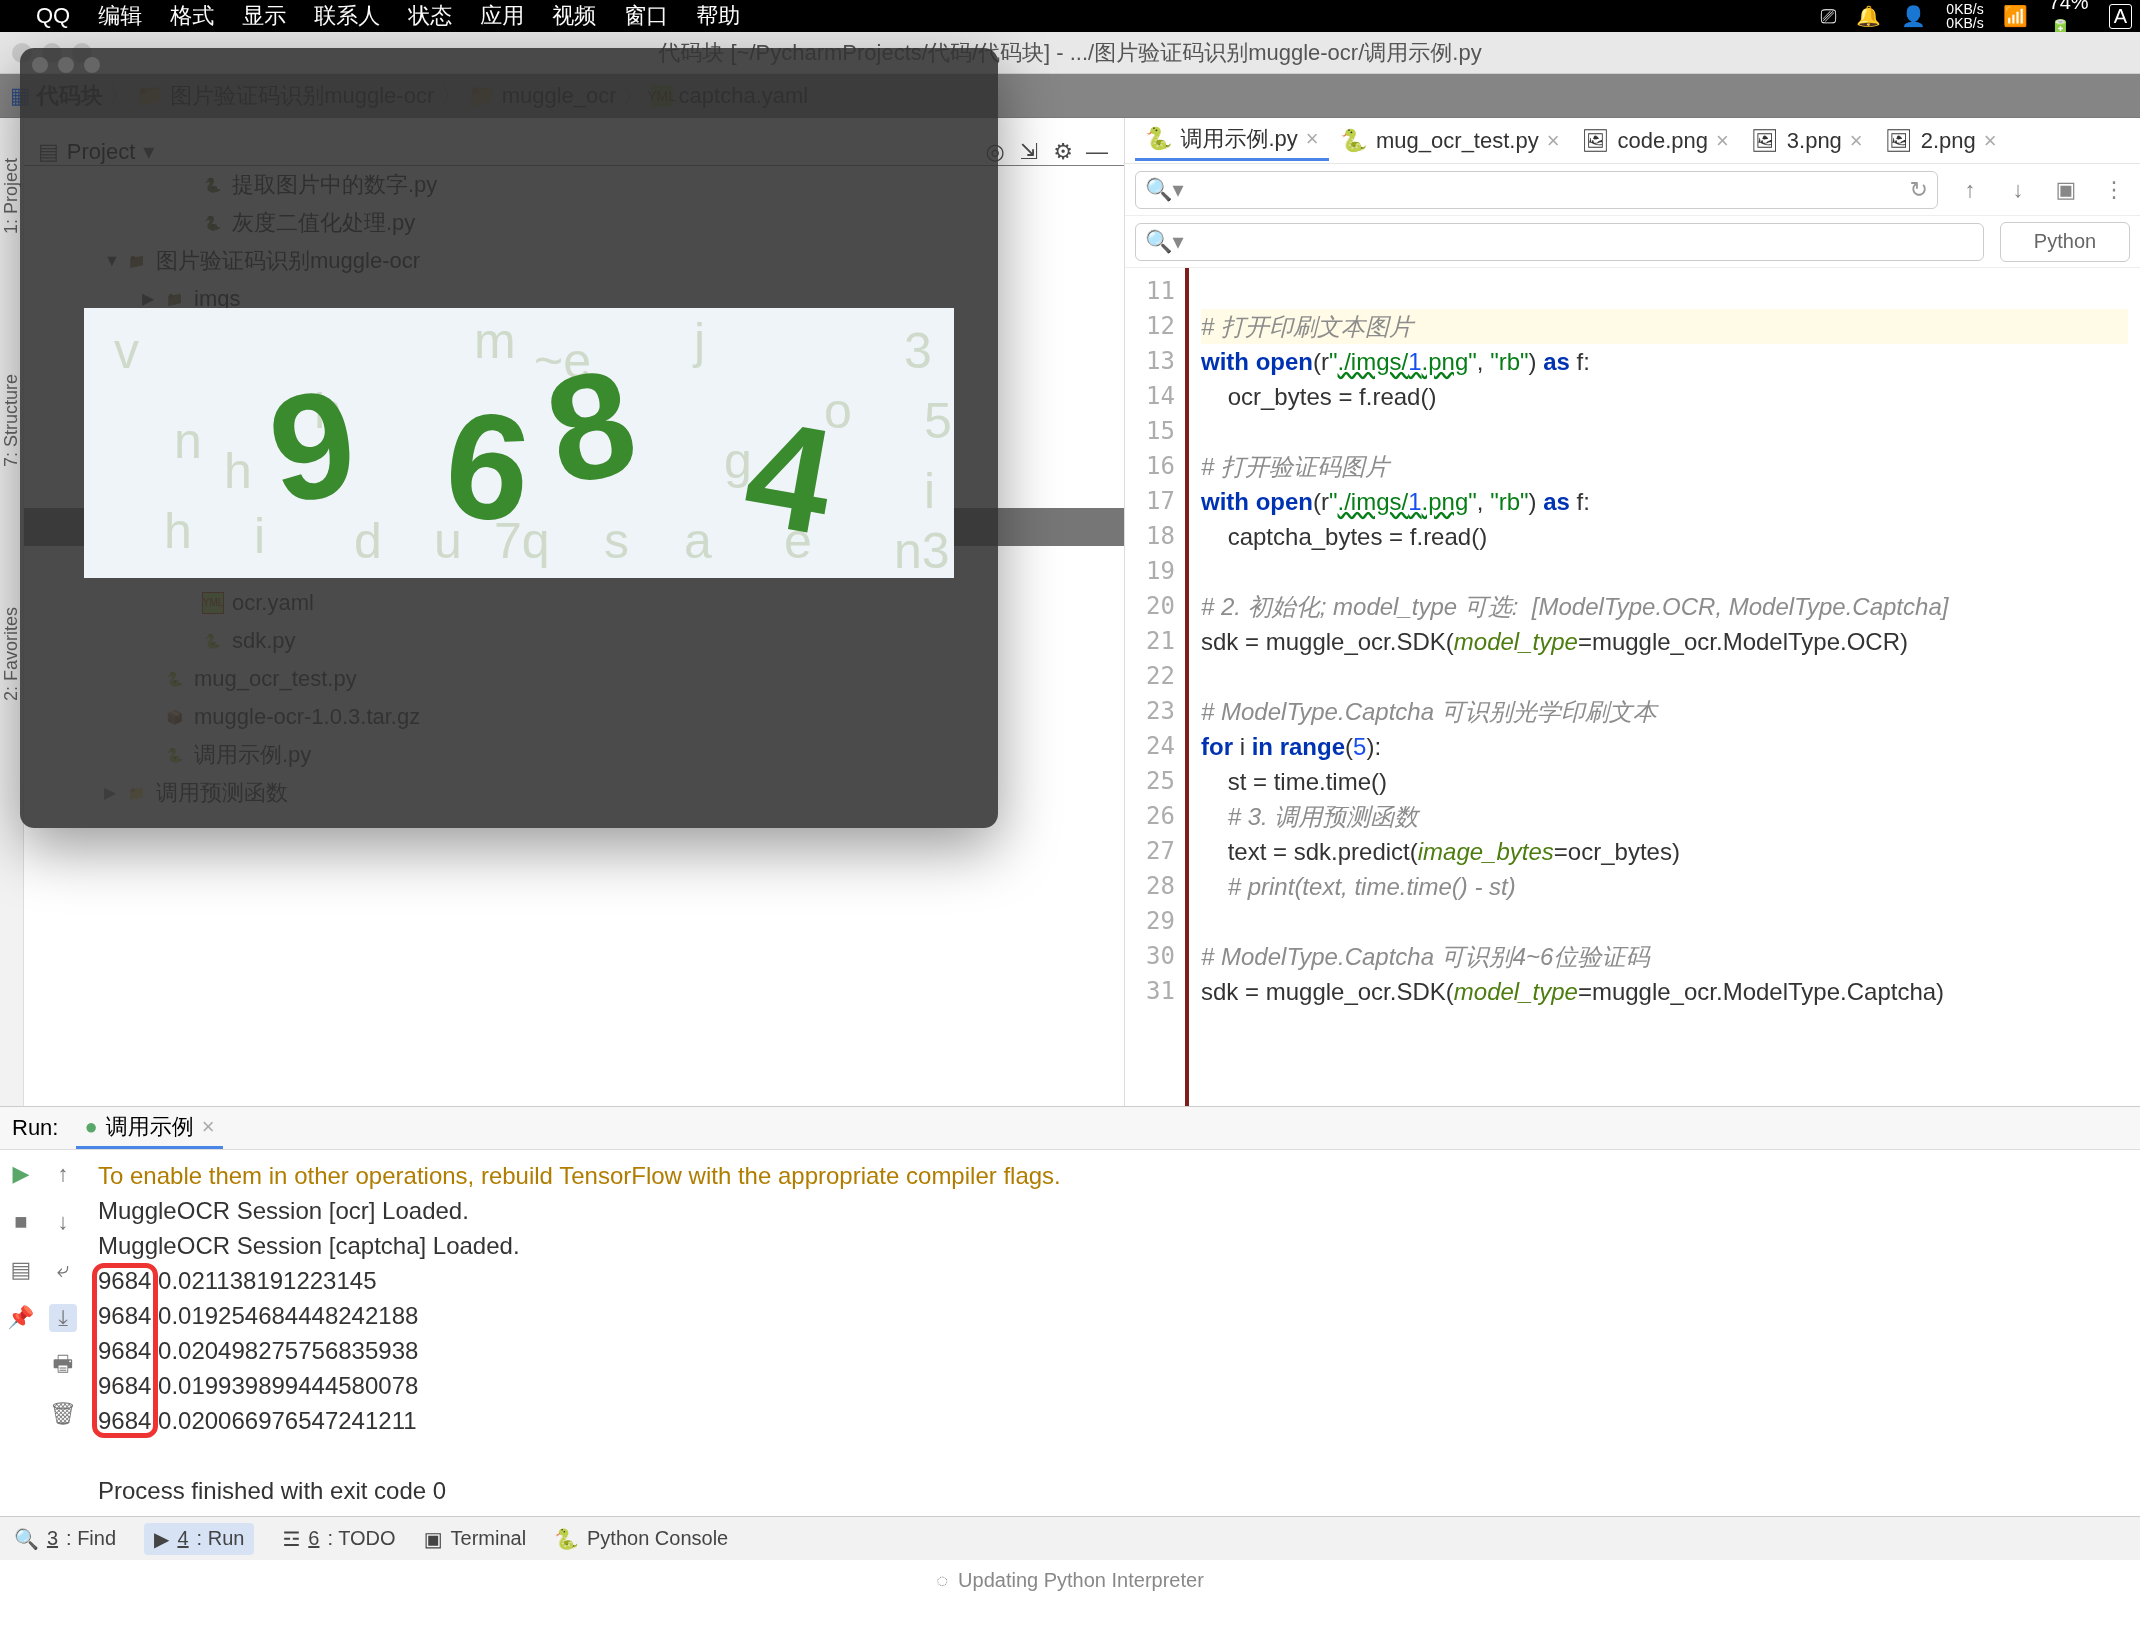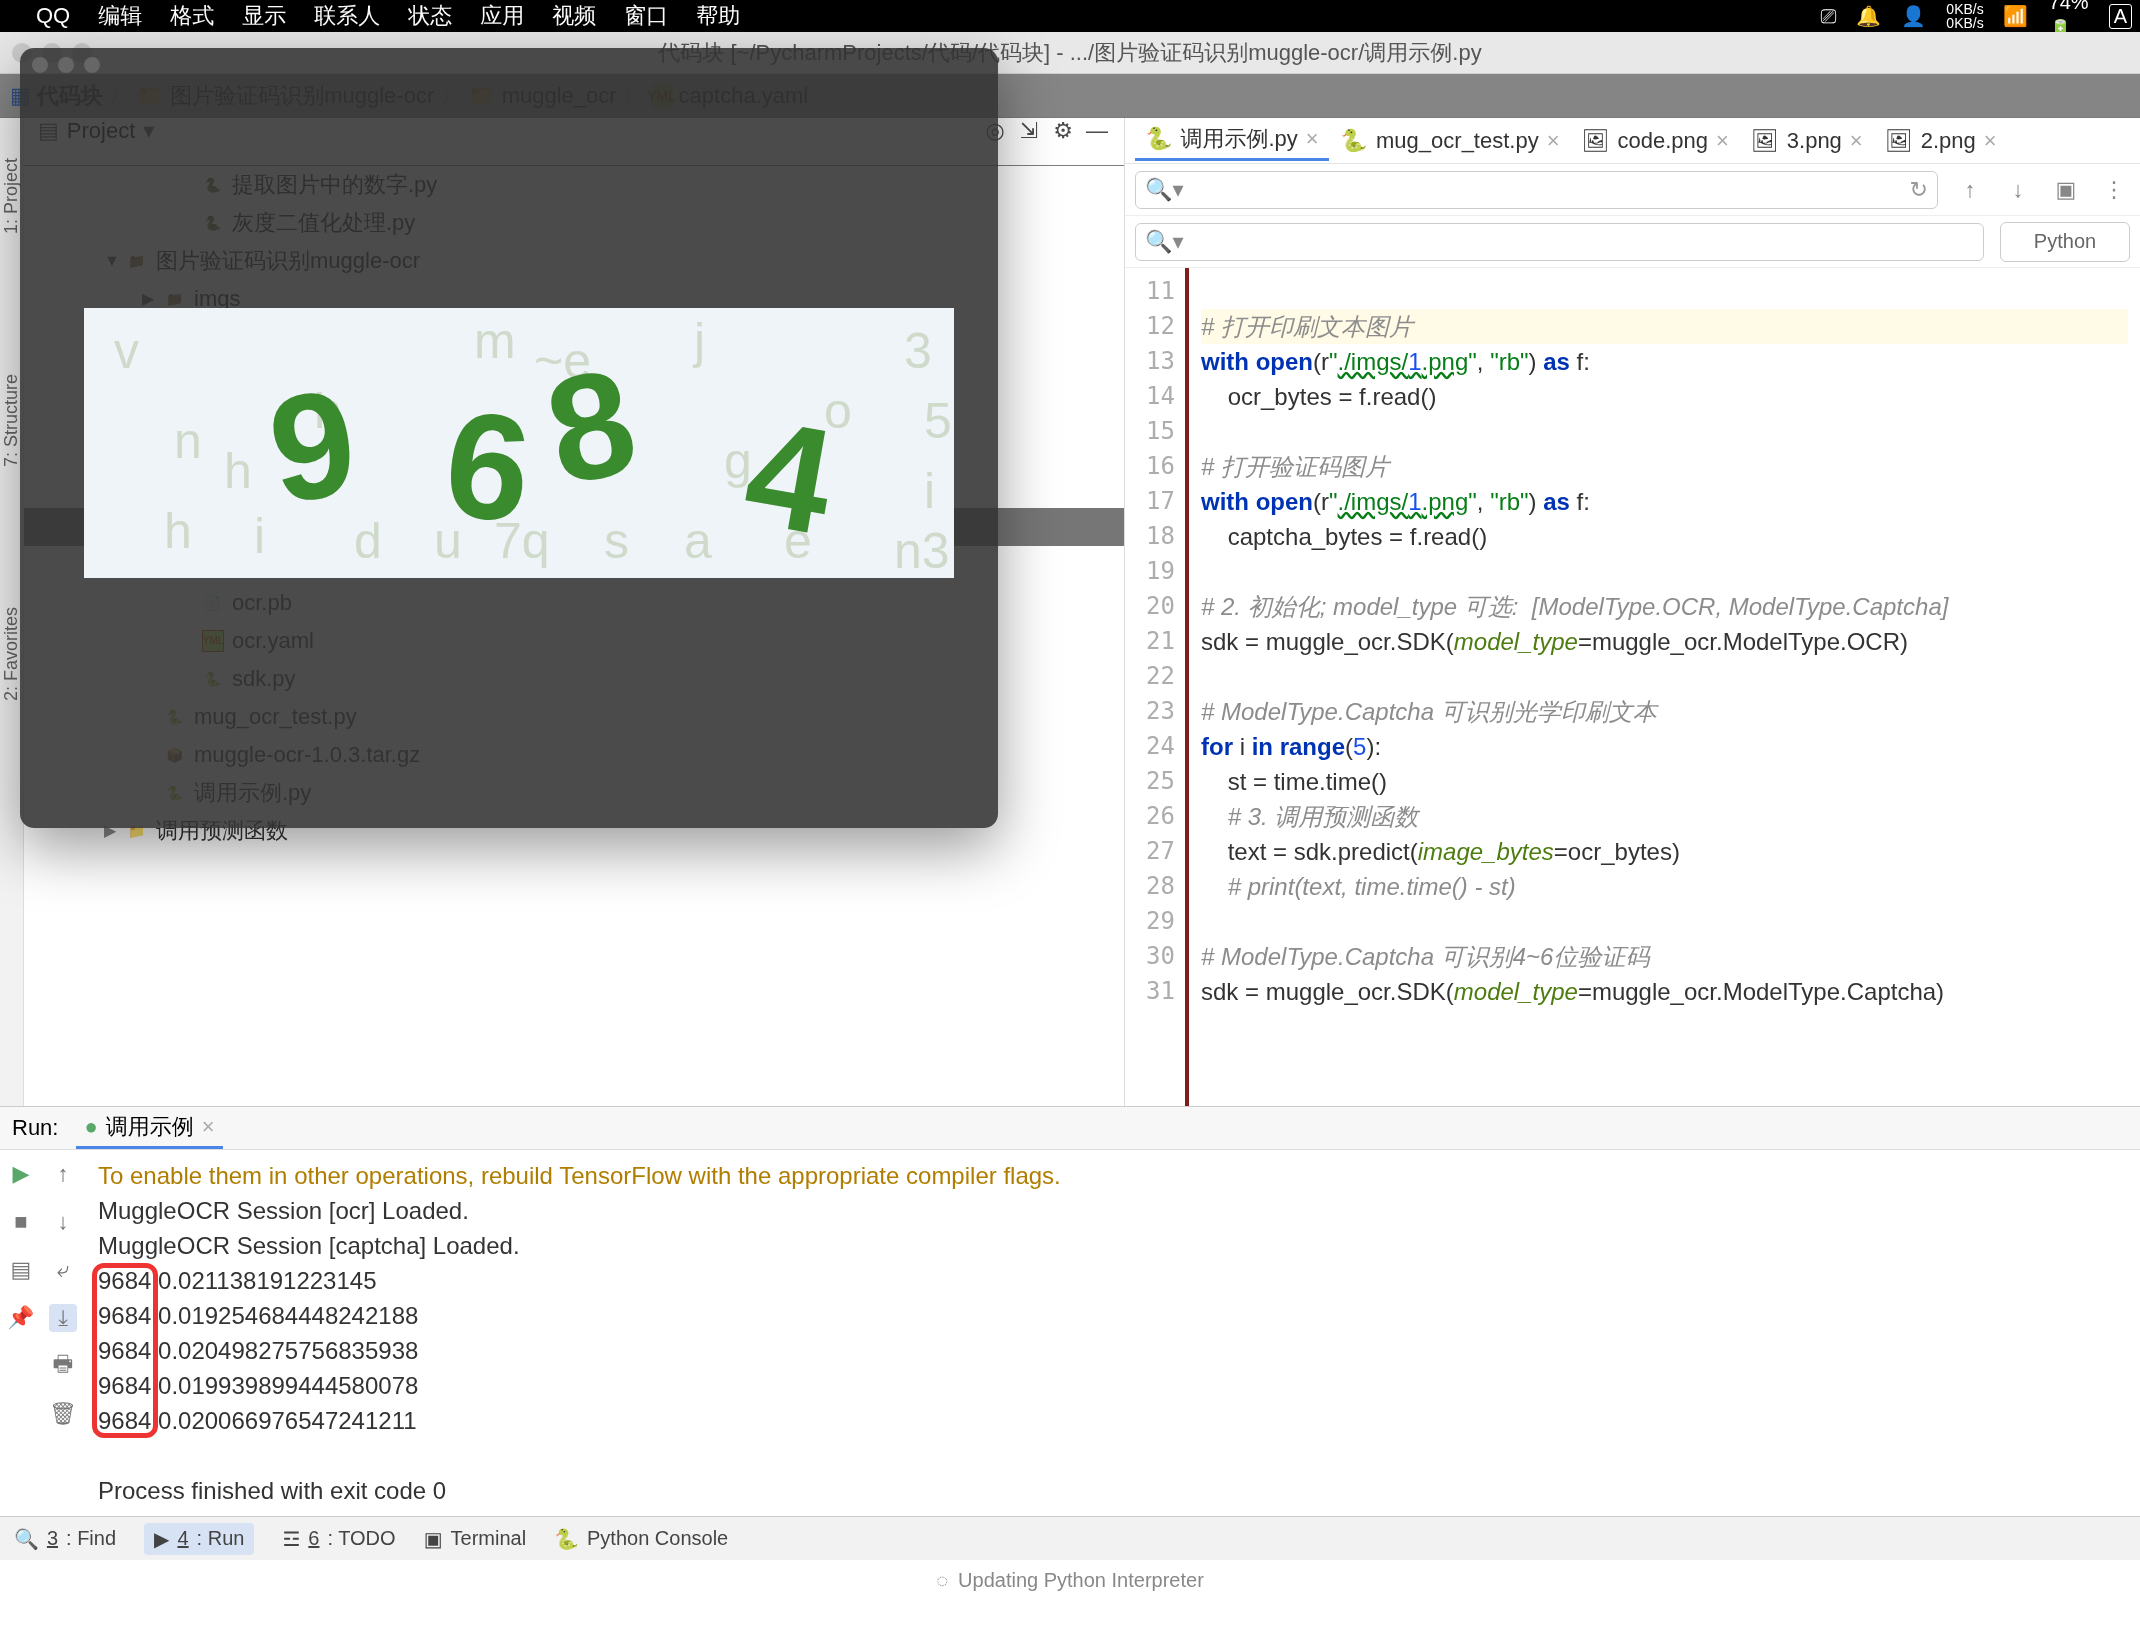--- a/index.html
+++ b/index.html
@@ -24,21 +24,21 @@
 .breadcrumb .sep { color:#aaa; }
 
 
 .split { display:flex; height: 988px; }
 
 
 .left-edge { width: 24px; background:#f2f2f2; border-right:1px solid #ddd; display:flex; flex-direction:column; align-items:center; padding-top:40px; gap:140px;}
 .left-edge span { writing-mode: vertical-rl; transform: rotate(180deg); font-size:18px; color:#666; }
 
 .project-panel { width: 1100px; background:#fff; position:relative; }
-.project-header { height:48px; display:flex; align-items:flex-start; padding:0 14px; border-bottom:1px solid #e5e5e5; gap:8px;}
+.project-header { height:48px; display:flex; align-items:flex-end; padding:0 14px; border-bottom:1px solid #e5e5e5; gap:8px;}
 .project-header .title { font-size:22px; }
 .project-header .spacer { flex:1; }
 .project-header .hicon { width:26px; height:26px; color:#888; display:flex; align-items:center; justify-content:center; }
 
 .tree { font-size:22px; color:#333; padding: 0 0 10px 0; line-height: 1.75; }
 .tree .node { display:flex; align-items:center; padding-left: 50px; height:38px; gap:8px; white-space:nowrap; }
 .tree .node.d1 { padding-left: 80px; }
 .tree .node.d2 { padding-left: 118px; }
 .tree .node.d3 { padding-left: 156px; }
 .tree .node.d4 { padding-left: 194px; }
@@ -235,25 +235,20 @@
         </div>
         <div class="node d3 selected dim-under">
           <span class="arrow"></span>
           <span class="fic yml" style="font-size:10px;border:1px solid #c2410c;padding:0 2px">YML</span>
           <span>captcha.yaml</span>
         </div>
         <div class="node d3 dim-under">
           <span class="arrow"></span>
           <span class="fic">🐍</span>
           <span>init_data.py</span>
-        </div>
-        <div class="node d3">
-          <span class="arrow"></span>
-          <span class="fic">📄</span>
-          <span>ocr.pb</span>
         </div>
         <div class="node d3">
           <span class="arrow"></span>
           <span class="fic yml" style="font-size:10px;border:1px solid #c2410c;padding:0 2px">YML</span>
           <span>ocr.yaml</span>
         </div>
         <div class="node d3">
           <span class="arrow"></span>
           <span class="fic">🐍</span>
           <span>sdk.py</span>

